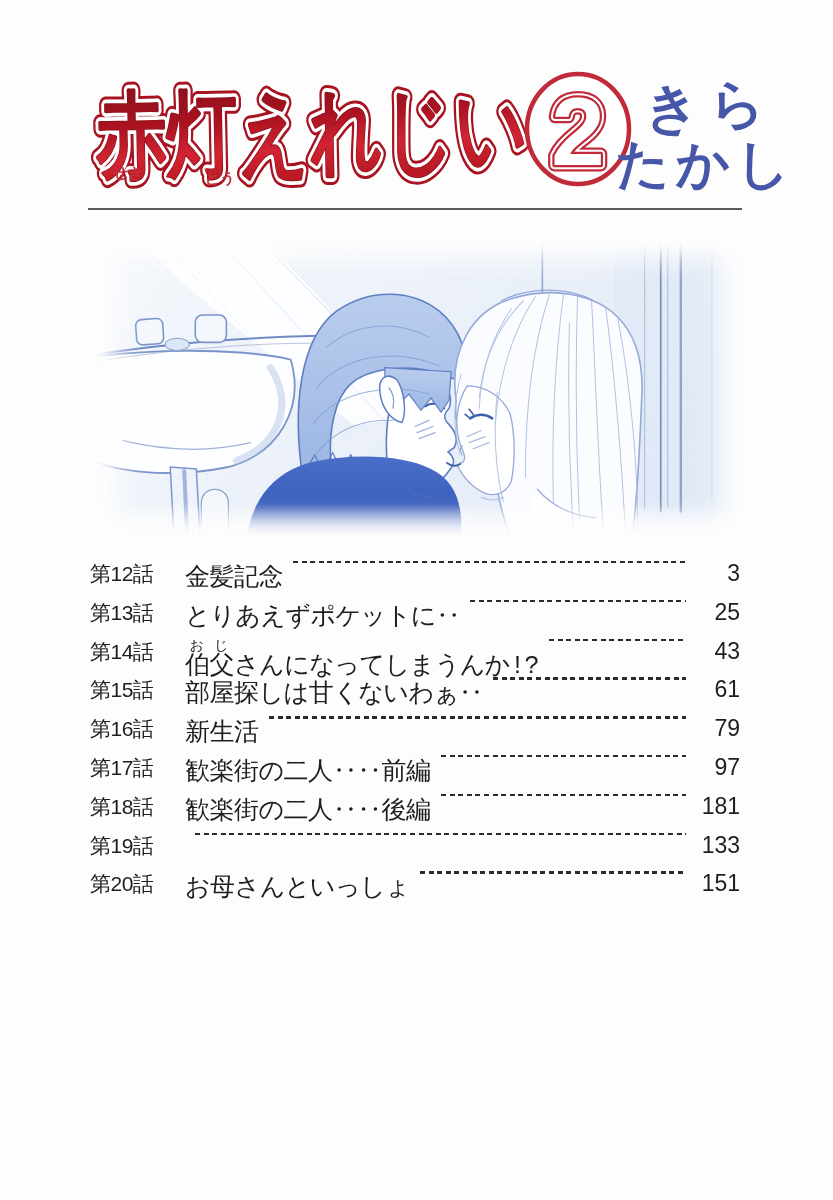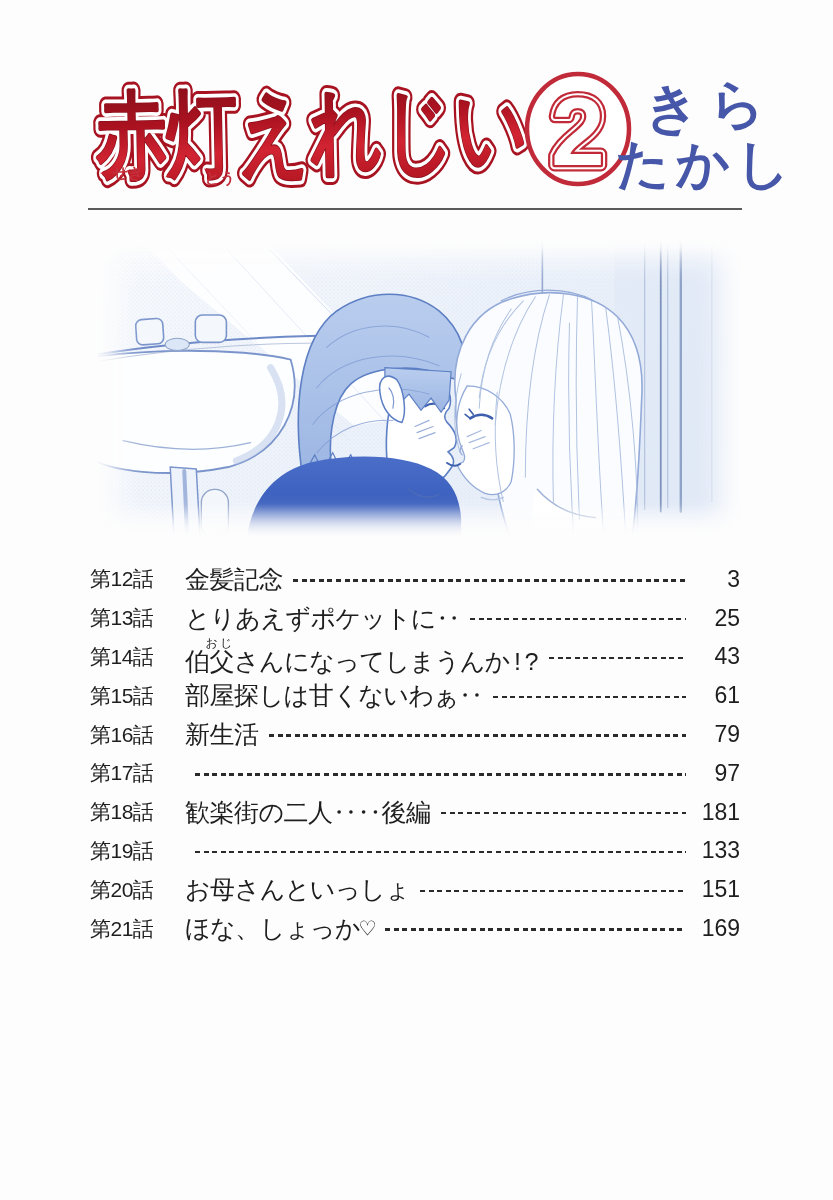--- a/index.html
+++ b/index.html
@@ -35,24 +35,24 @@
     content:"";position:absolute;left:0;right:0;bottom:-2px;height:40px;
     background:linear-gradient(to bottom,rgba(253,253,253,0),#fdfdfd 85%);
   }
   .illo .fade:before{
     content:"";position:absolute;left:0;right:0;top:-2px;height:18px;
     background:linear-gradient(to top,rgba(253,253,253,0),#fdfdfd 90%);
   }
 
   
   .toc{position:absolute;left:90px;top:560px;width:650px;color:#1e1e1e;}
-  .toc-row{display:flex;align-items:center;height:38.8px;white-space:nowrap;}
+  .toc-row{display:flex;height:38.8px;white-space:nowrap;}
   .toc-chapter{flex:none;width:95px;font-size:21px;font-weight:500;letter-spacing:-0.5px;}
   .toc-title{flex:none;font-size:25px;font-weight:500;letter-spacing:-0.5px;font-family:Liberation Mono, monospace;}
-  .toc-title ruby rt{font-size:12px;font-weight:500;letter-spacing:1px;margin-left:20px;}
+  .toc-title ruby rt{font-size:14px;font-weight:500;letter-spacing:1px;}
   .toc-leader{flex:1;min-width:18px;height:2.4px;margin:0 8px 0 10px;transform:translateY(1px);
     background:repeating-linear-gradient(90deg,#2b2b2b 0 5px,rgba(0,0,0,0) 5px 8.6px);}
   .toc-page{flex:none;width:46px;text-align:right;font-size:23px;font-weight:500;}
 </style>
 </head>
 <body>
 
 <div class="page">
 
   <svg class="logo-svg" viewBox="0 0 714 152" aria-hidden="true">
@@ -249,20 +249,21 @@
 
     <div class="toc-row">
       <span class="toc-chapter">第16話</span>
       <span class="toc-title">新生活</span>
       <span class="toc-leader"></span>
       <span class="toc-page">79</span>
     </div>
 
     <div class="toc-row">
       <span class="toc-chapter">第17話</span>
+      <span class="toc-title">歓楽街の二人‥‥前編</span>
       <span class="toc-leader"></span>
       <span class="toc-page">97</span>
     </div>
 
     <div class="toc-row">
       <span class="toc-chapter">第18話</span>
       <span class="toc-title">歓楽街の二人‥‥後編</span>
       <span class="toc-leader"></span>
       <span class="toc-page">181</span>
     </div>
@@ -273,22 +274,16 @@
       <span class="toc-page">133</span>
     </div>
 
     <div class="toc-row">
       <span class="toc-chapter">第20話</span>
       <span class="toc-title">お母さんといっしょ</span>
       <span class="toc-leader"></span>
       <span class="toc-page">151</span>
     </div>
 
-    <div class="toc-row">
-      <span class="toc-chapter">第21話</span>
-      <span class="toc-title">ほな、しょっか♡</span>
-      <span class="toc-leader"></span>
-      <span class="toc-page">169</span>
-    </div>
 
   </div>
 
 </div>
 
 </body></html>

